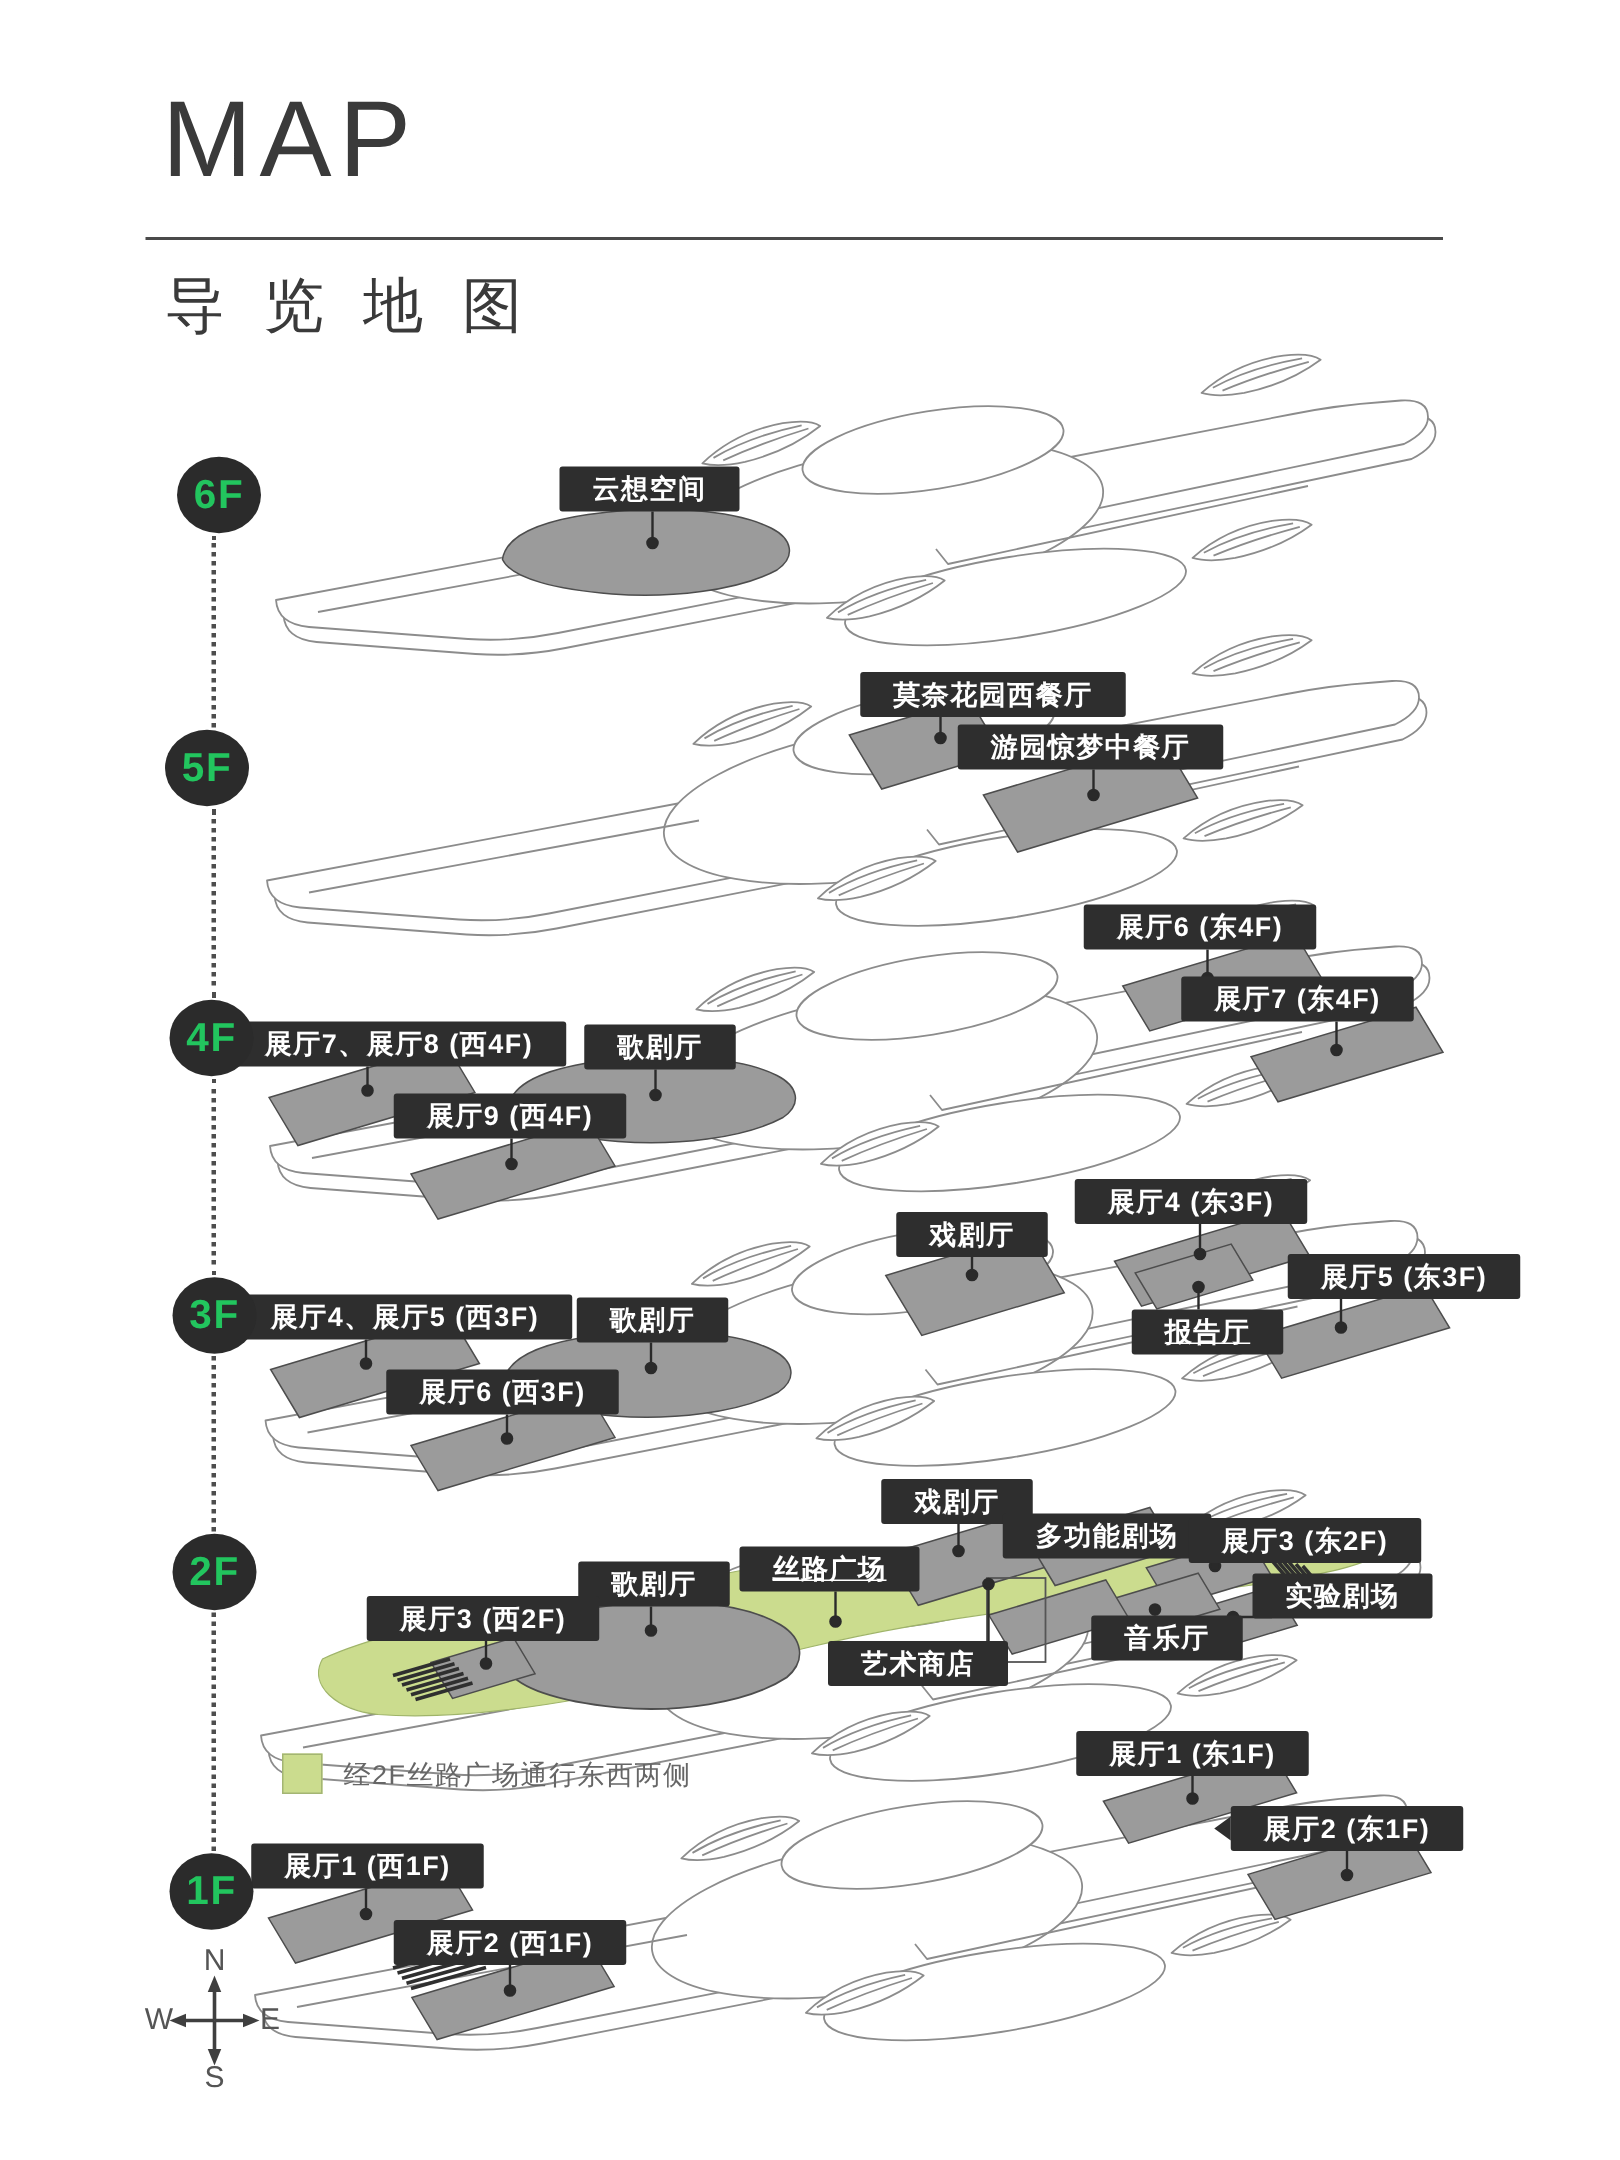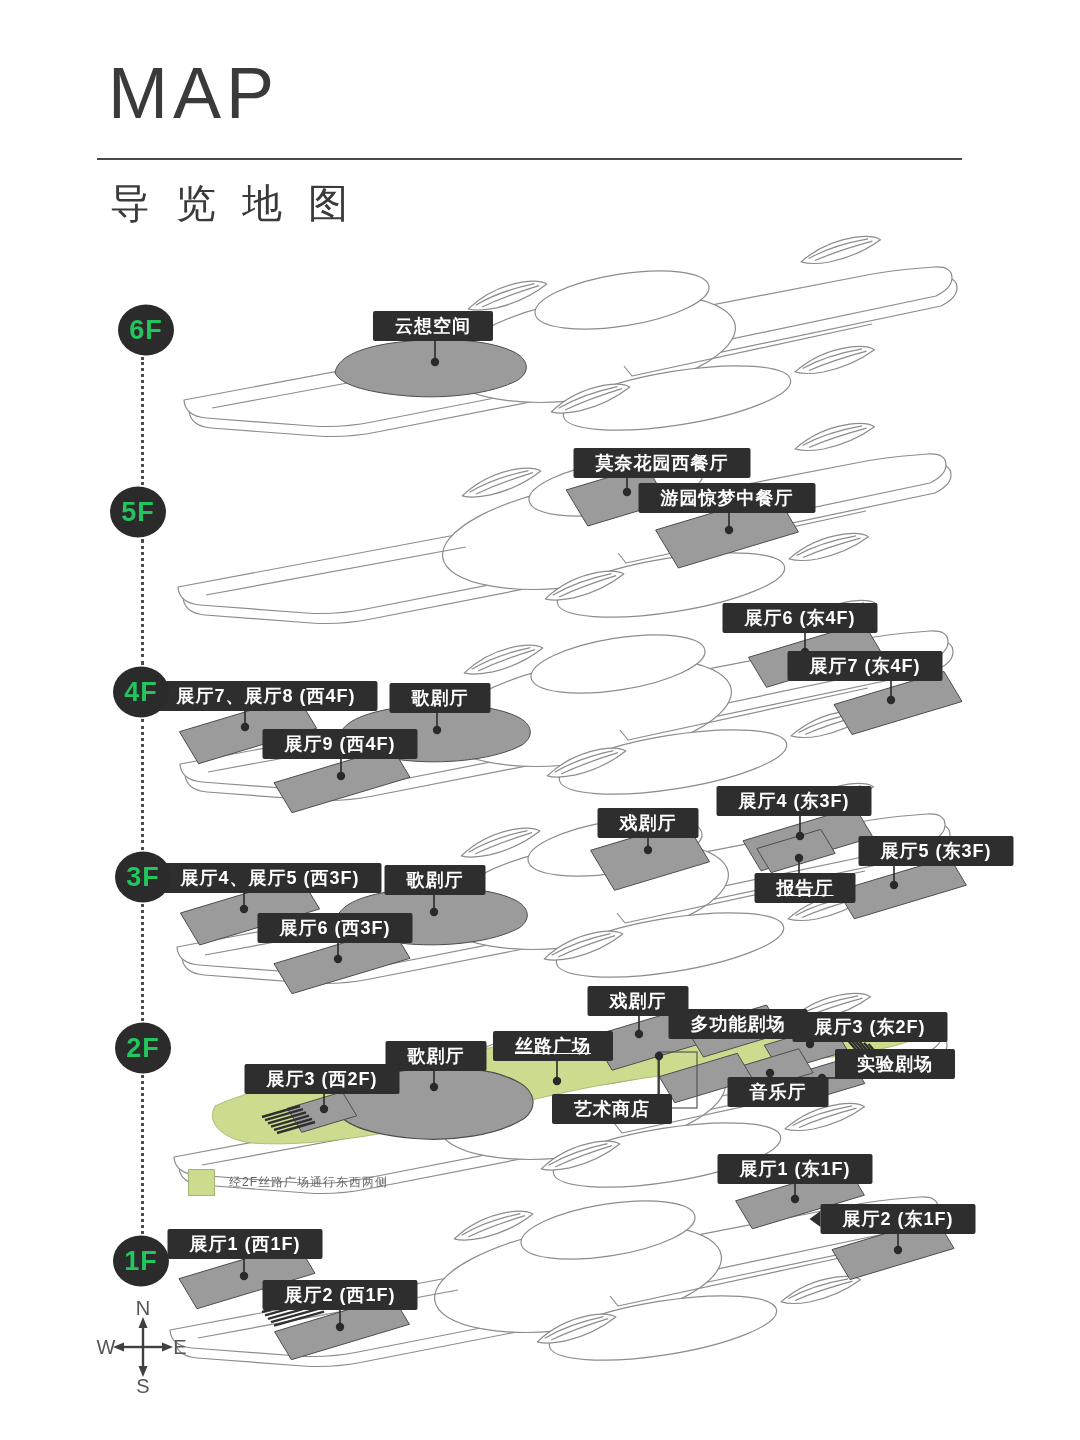--- a/index.html
+++ b/index.html
@@ -23,21 +23,21 @@
     background:var(--label-bg,#2e2e2e);color:#fff;font-weight:bold;font-size:18px;
     padding:3px 22px;border-radius:2px;white-space:nowrap;letter-spacing:1px;z-index:5;
   }
   .callout.arrow-left::before{
     content:"";position:absolute;left:-11px;top:50%;margin-top:-8px;
     border-top:8px solid transparent;border-bottom:8px solid transparent;
     border-right:11px solid var(--label-bg,#2e2e2e);
   }
   #legend{left:188px;top:1169px;display:flex;align-items:center;z-index:5;}
   #legend .swatch{width:25px;height:25px;background:var(--green,#cbdc8e);border:1px solid #a3b573;}
-  #legend .legend-text{margin-left:14px;font-size:12px;color:#666;letter-spacing:1px;}
+  #legend .legend-text{margin-left:14px;font-size:18px;color:#666;letter-spacing:1px;}
   #compass{left:95px;top:1299px;width:96px;height:96px;z-index:5;}
   #compass span{position:absolute;transform:translate(-50%,-50%);font-size:20px;color:#555;}
   #map-svg{left:0;top:0;z-index:1;}
 </style>
 </head>
 <body>
 
 <div class="abs" id="page-title">MAP</div>
 <div class="abs" id="title-rule"></div>
 <div class="abs" id="page-subtitle">导览地图</div>

